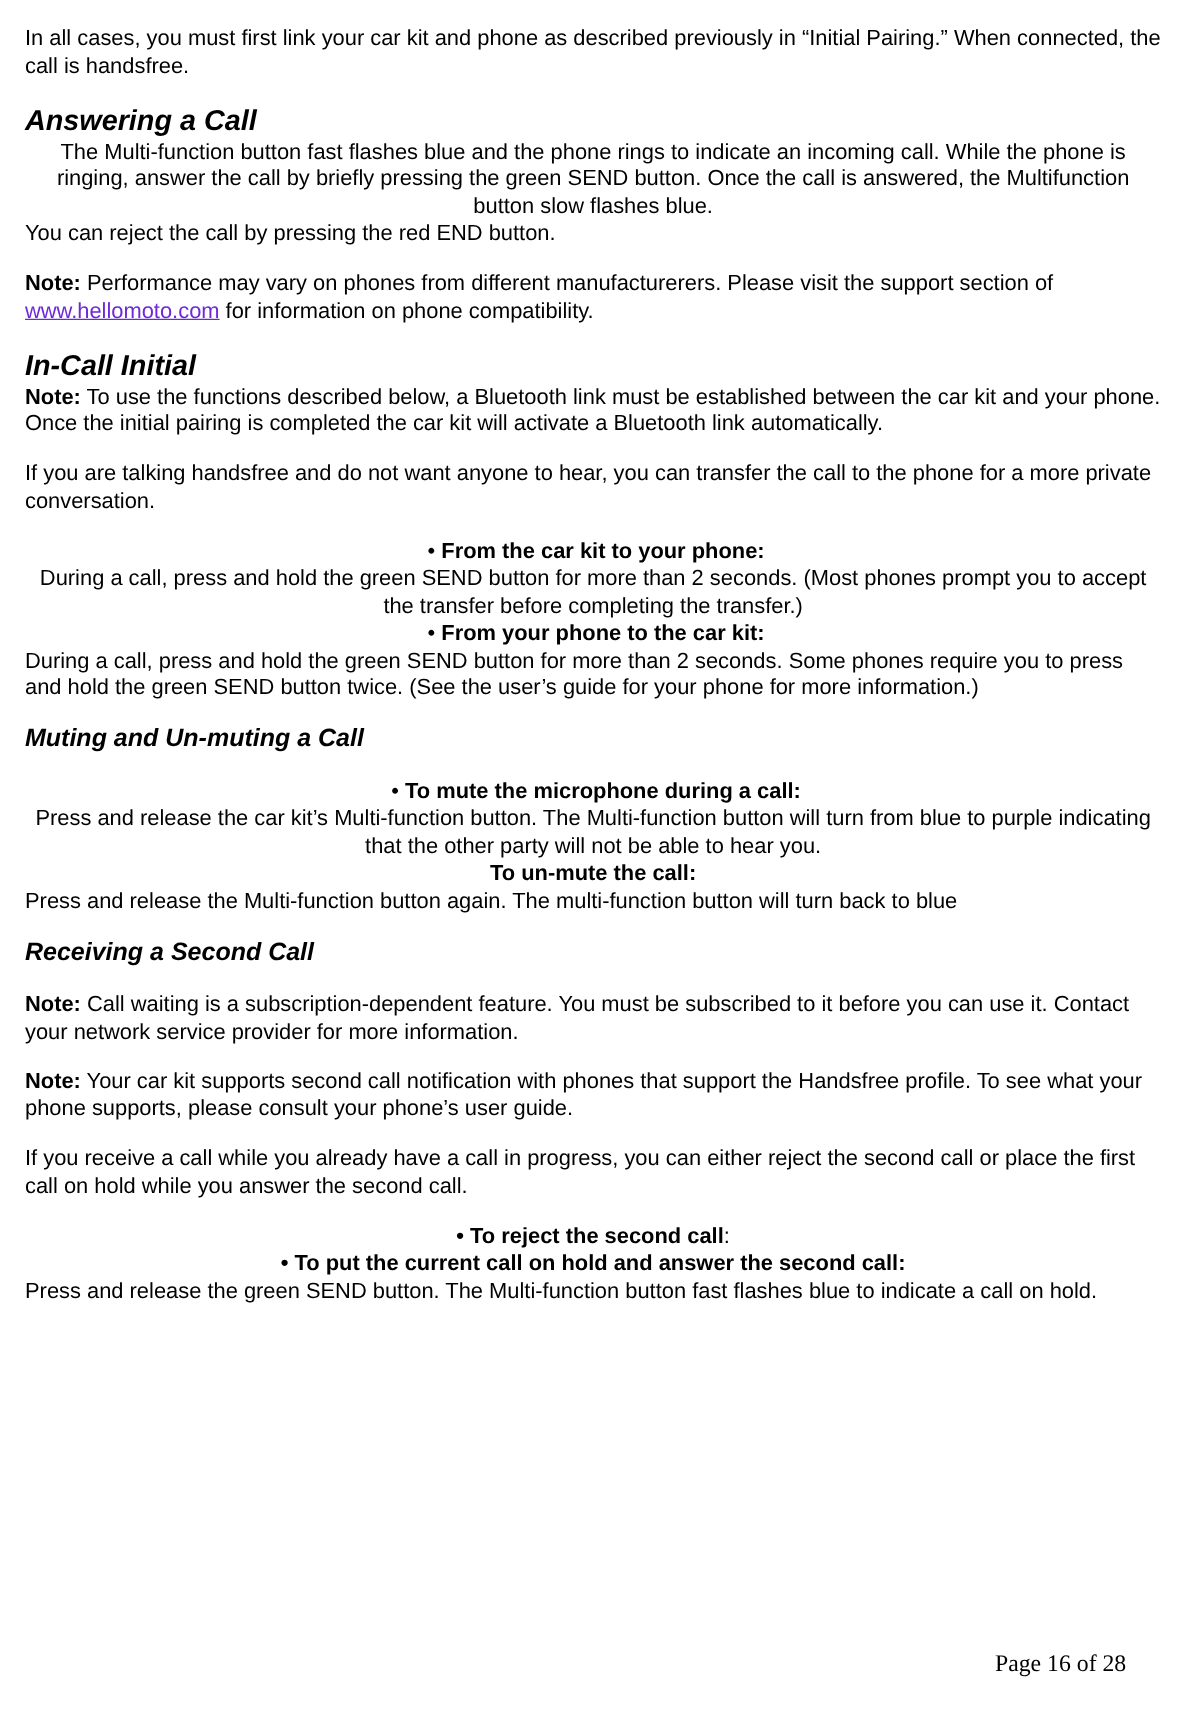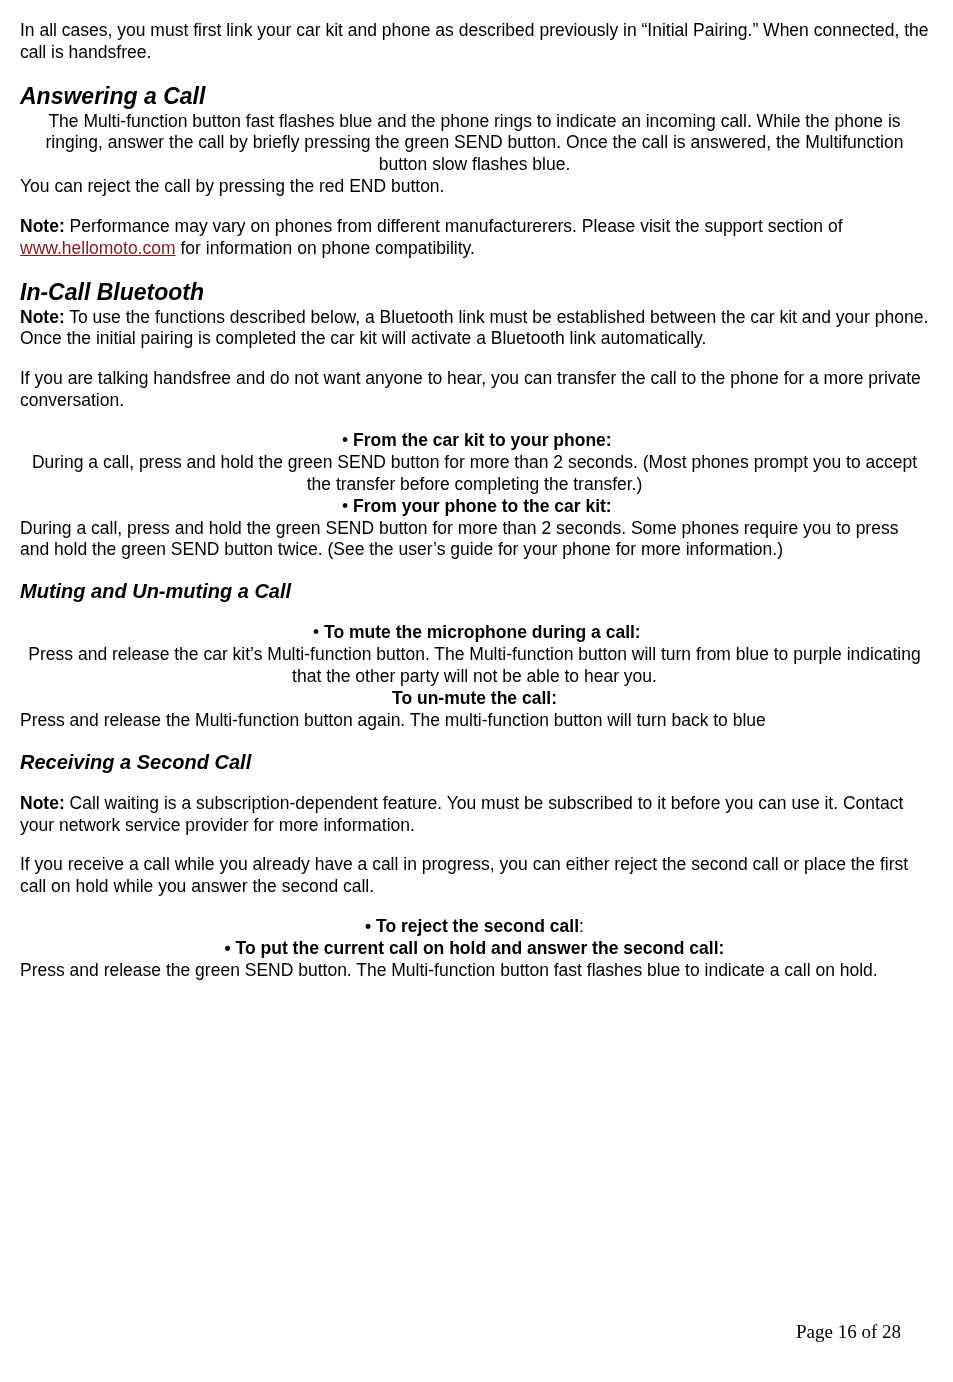--- a/index.html
+++ b/index.html
@@ -24,21 +24,21 @@
   }
   .h3 {
     font-weight: bold;
     font-style: italic;
     font-size: 20px;
     margin-top: 0;
     margin-bottom: 0;
   }
   .note-lead { font-weight: bold; }
   a.link {
-    color: #7f1d1d;
+    color: #6d28d9;
     text-decoration: underline;
   }
   .bullet {
     display: inline-block;
     width: 0.9em;
   }
   b { font-weight: bold; }
   .footer {
     position: absolute;
     right: 28px;
@@ -58,21 +58,21 @@
 
   <div class="para">In all cases, you must first link your car kit and phone as described previously in “Initial Pairing.” When connected, the call is handsfree.</div>
 
   <div class="h2">Answering a Call</div>
   <div class="tight">The Multi-function button fast flashes blue and the phone rings to indicate an incoming call. While the phone is ringing, answer the call by briefly pressing the green SEND button. Once the call is answered, the Multifunction button slow flashes blue.</div>
   <div class="para">You can reject the call by pressing the red END button.</div>
   <div class="para">
     <span class="note-lead">Note:</span><span> Performance may vary on phones from different manufacturerers. Please visit the support section of </span><a class="link" href="#">www.hellomoto.com</a><span> for information on phone compatibility.</span>
   </div>
 
-  <div class="h2">In-Call Bluetooth</div>
+  <div class="h2">In-Call Initial</div>
   <div class="para">
     <span class="note-lead">Note:</span><span> To use the functions described below, a Bluetooth link must be established between the car kit and your phone. Once the initial pairing is completed the car kit will activate a Bluetooth link automatically.</span>
   </div>
 
   <div class="para">If you are talking handsfree and do not want anyone to hear, you can transfer the call to the phone for a more private conversation.</div>
 
   <div class="tight"><span class="bullet">•</span><b>From the car kit to your phone:</b></div>
   <div class="tight">During a call, press and hold the green SEND button for more than 2 seconds. (Most phones prompt you to accept the transfer before completing the transfer.)</div>
   <div class="tight"><span class="bullet">•</span><b>From your phone to the car kit:</b></div>
   <div class="para">During a call, press and hold the green SEND button for more than 2 seconds. Some phones require you to press and hold the green SEND button twice. (See the user’s guide for your phone for more information.)</div>
@@ -85,20 +85,23 @@
   <div class="tight"><b>To un-mute the call:</b></div>
   <div class="para">Press and release the Multi-function button again. The multi-function button will turn back to blue</div>
 
   <div class="h3">Receiving a Second Call</div>
   <div class="spacer"></div>
 
   <div class="para">
     <span class="note-lead">Note:</span><span> Call waiting is a subscription-dependent feature. You must be subscribed to it before you can use it. Contact your network service provider for more information.</span>
   </div>
 
+  <div class="para">
+    <span class="note-lead">Note:</span><span> Your car kit supports second call notification with phones that support the Handsfree profile. To see what your phone supports, please consult your phone’s user guide.</span>
+  </div>
 
   <div class="para">If you receive a call while you already have a call in progress, you can either reject the second call or place the first call on hold while you answer the second call.</div>
 
   <div class="tight"><b>• To reject the second call</b><span>:</span></div>
 
   <div class="tight"><b>• To put the current call on hold and answer the second call:</b></div>
   <div class="para">Press and release the green SEND button. The Multi-function button fast flashes blue to indicate a call on hold.</div>
 
   <div class="footer" style="top:1300px">Page 16 of 28</div>
 </div>

